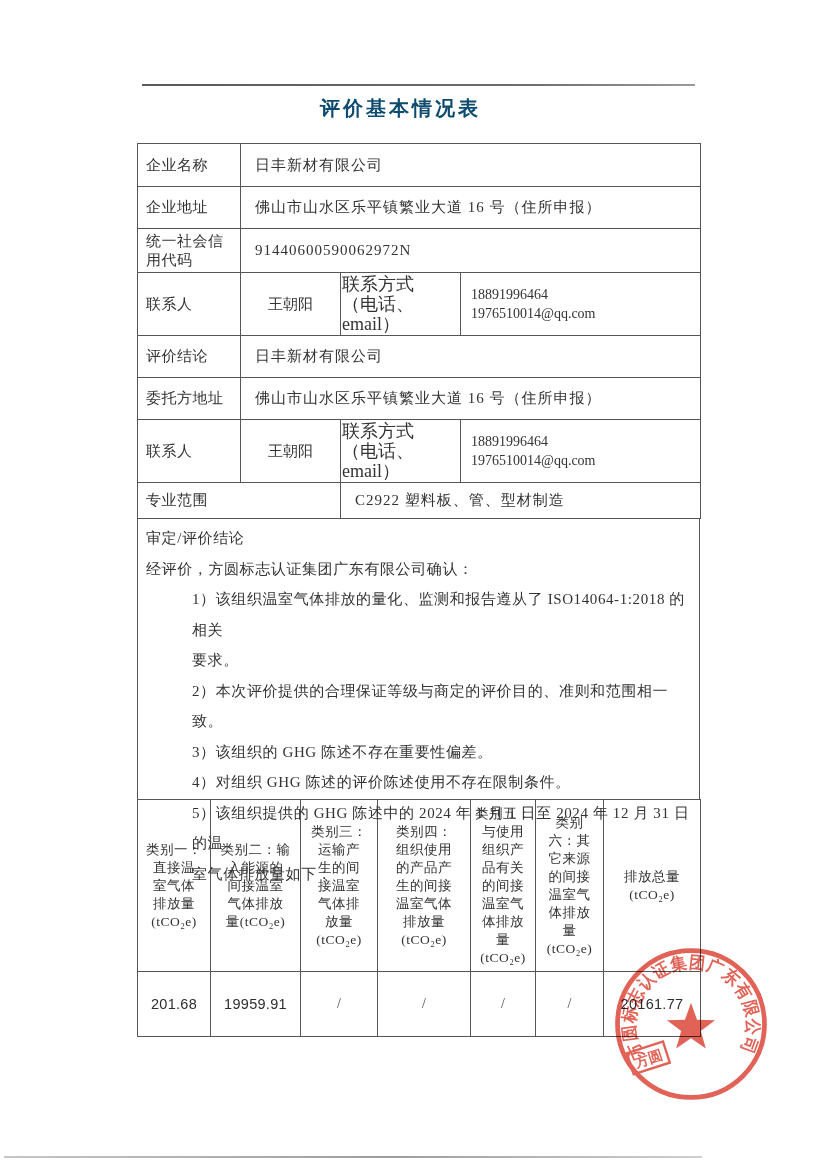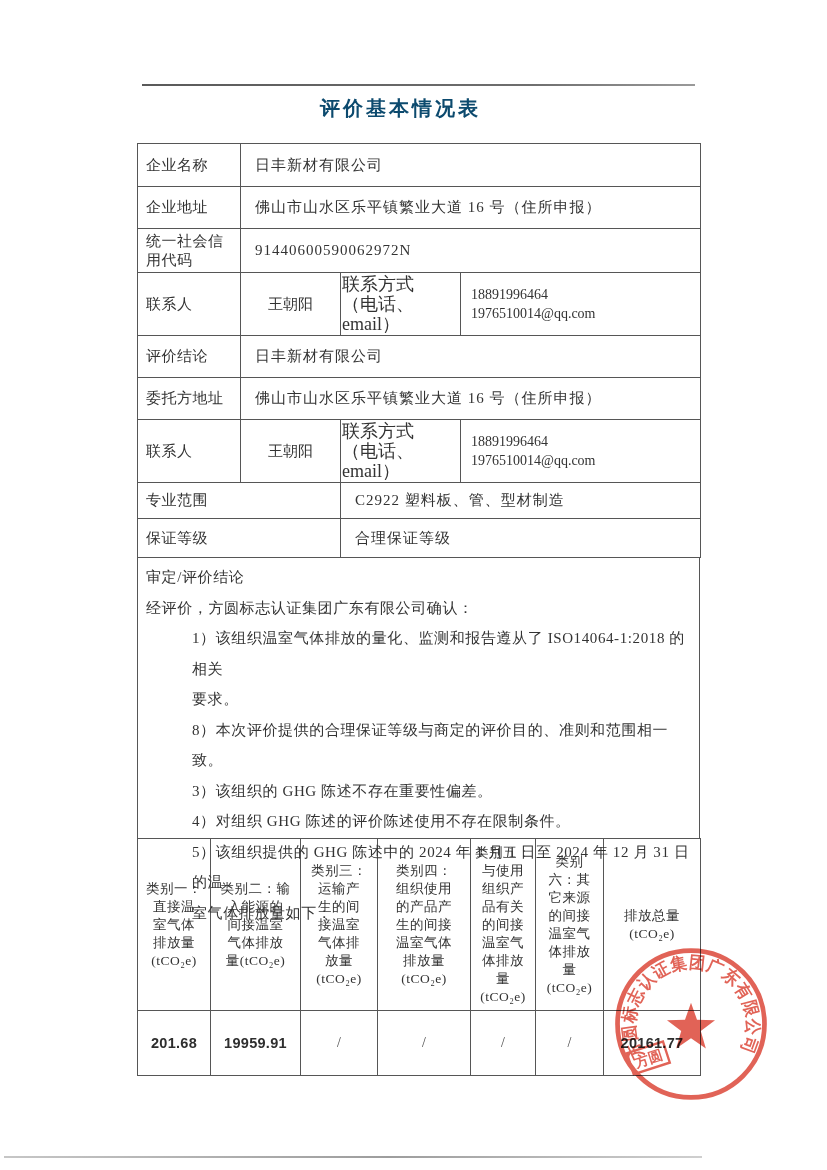--- a/index.html
+++ b/index.html
@@ -31,21 +31,21 @@
   td.contact{font-size:14px;vertical-align:middle;padding-left:10px;line-height:19px;}
   .conclusion{
     box-sizing:border-box;width:563px;height:280px;
     border-left:1.6px solid #565656;border-right:1.6px solid #565656;
     padding:4px 8px 0 8px;font-size:15px;line-height:30.5px;letter-spacing:0.6px;
   }
   .conclusion .item{padding-left:46px;white-space:pre-line;}
   table.emis td{vertical-align:middle;text-align:center;}
   td.eh{font-size:13.5px;line-height:18px;white-space:pre-line;letter-spacing:0.5px;padding:2px 1px;}
   td.ev{height:62px;font-size:14.5px;}
-  td.ev.num{font-family:"Liberation Sans","DejaVu Sans",sans-serif;font-weight:bold;color:#2e2e2e;letter-spacing:0.3px;}
+  td.ev.num{font-family:"Liberation Sans","DejaVu Sans",sans-serif;font-weight:normal;color:#2e2e2e;letter-spacing:0.3px;}
   td.ev.slash{color:#4a4a4a;font-size:14px;}
   .footer-rule{
     position:absolute;left:4px;top:1156px;width:698px;height:1.5px;
     background:linear-gradient(90deg,#c6c6c6,#9d9d9d 55%,#cfcfcf);
   }
   .stamp{
     position:absolute;left:612px;top:945px;width:158px;height:158px;
     opacity:0.87;mix-blend-mode:multiply;
   }
 </style>
@@ -105,33 +105,29 @@
 （电话、email）</td>
         <td class="contact">
           <div>18891996464</div>
           <div>1976510014@qq.com</div>
         </td>
       </tr>
       <tr style="height:36px">
         <td class="lab" colspan="2">专业范围</td>
         <td class="val" colspan="2">C2922 塑料板、管、型材制造</td>
       </tr>
-      <tr style="height:39px">
-        <td class="lab" colspan="2">保证等级</td>
-        <td class="val" colspan="2">合理保证等级</td>
-      </tr>
     </tbody>
       </table>
 
     <div class="conclusion">
       <div>审定/评价结论</div>
       <div>经评价，方圆标志认证集团广东有限公司确认：</div>
       <div class="item">1）该组织温室气体排放的量化、监测和报告遵从了 ISO14064-1:2018 的相关
 要求。</div>
-      <div class="item">8）本次评价提供的合理保证等级与商定的评价目的、准则和范围相一致。</div>
+      <div class="item">2）本次评价提供的合理保证等级与商定的评价目的、准则和范围相一致。</div>
       <div class="item">3）该组织的 GHG 陈述不存在重要性偏差。</div>
       <div class="item">4）对组织 GHG 陈述的评价陈述使用不存在限制条件。</div>
       <div class="item">5）该组织提供的 GHG 陈述中的 2024 年 1 月 1 日至 2024 年 12 月 31 日的温
 室气体排放量如下：</div>
     </div>
 
     <table class="emis">
       <colgroup>
           <col style="width:73px">
           <col style="width:90px">

